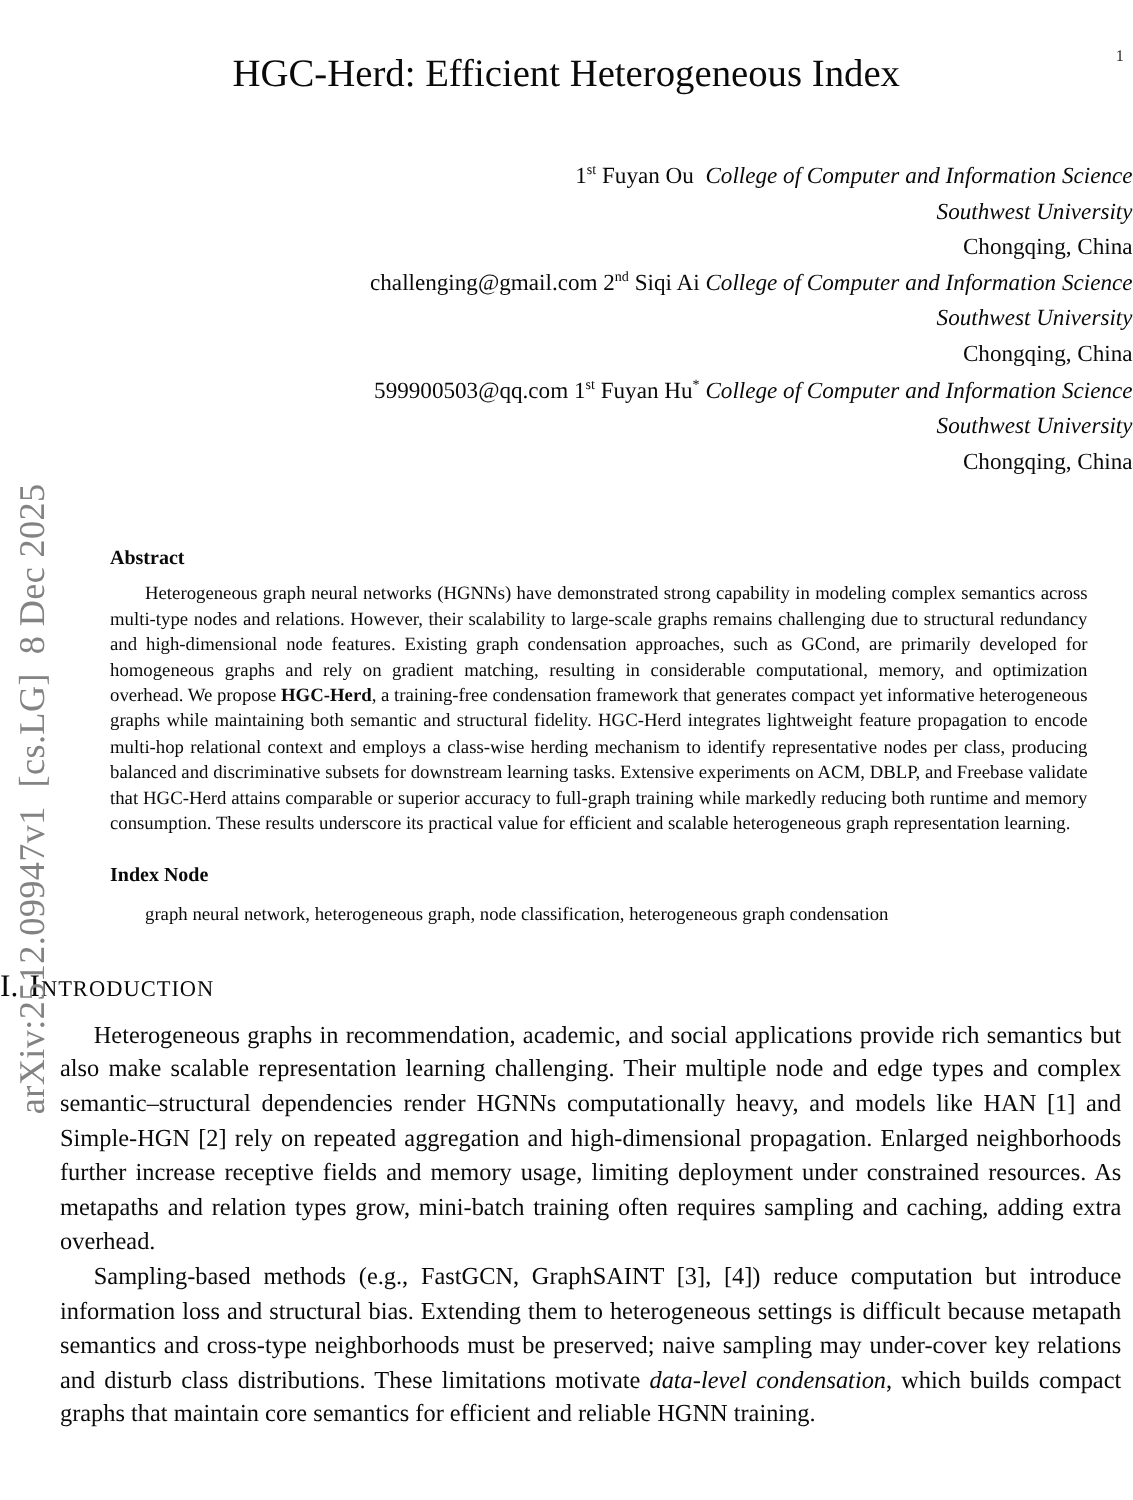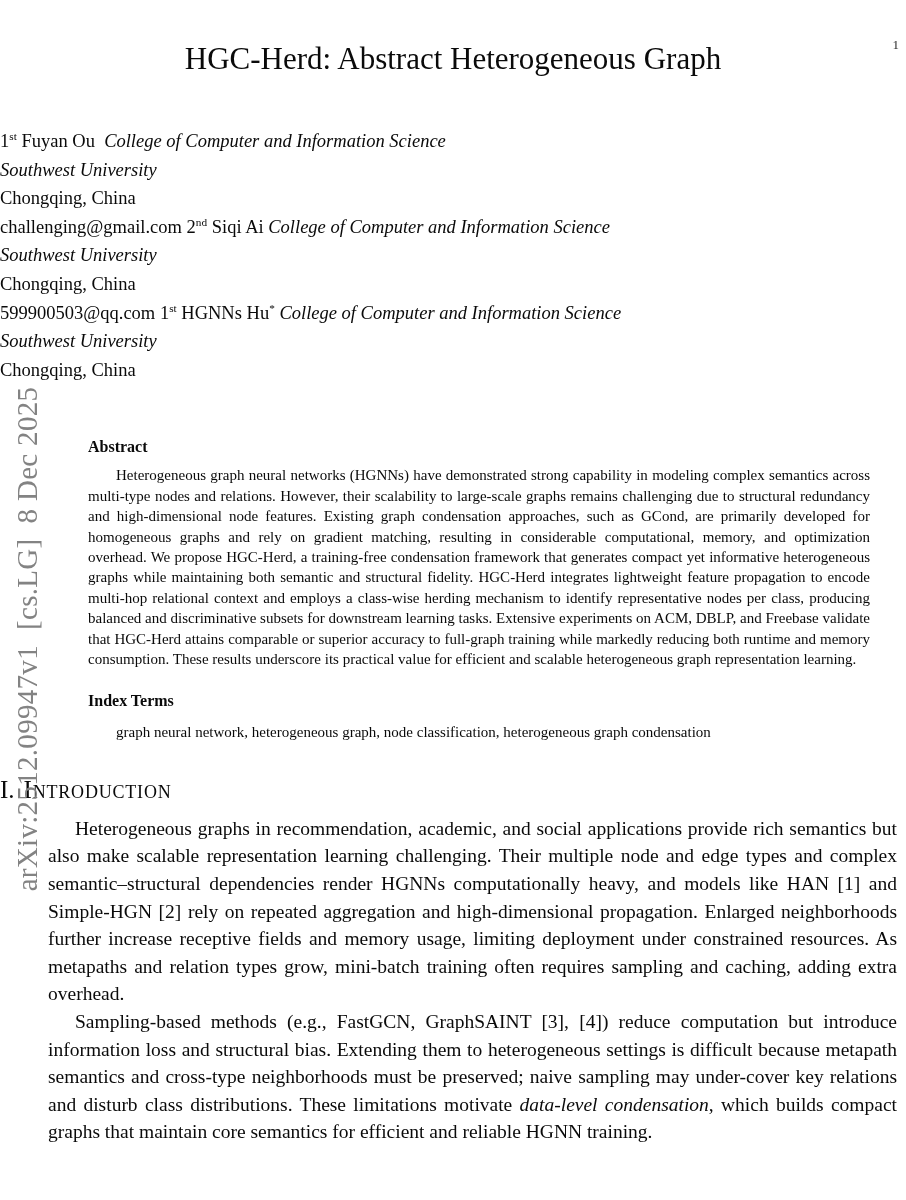--- a/index.html
+++ b/index.html
@@ -32,42 +32,42 @@
   .title {
     margin: 36px 60px 0 60px;
     text-align: center;
     font-size: 31px;
     font-weight: normal;
     line-height: 45px;
   }
 
   .authors {
     margin-top: 46px;
-    text-align: left;
+    text-align: right;
     font-size: 18.5px;
     line-height: 28.6px;
   }
   .authors sup { font-size: 61%; line-height: 0; }
   .italic { font-style: italic; }
 
   .abstract-section { margin: 54px 36px 0 88px; }
   .block-heading {
     text-align: left;
     font-weight: bold;
     font-size: 16px;
     margin-bottom: 9px;
   }
   .abstract-text {
     font-size: 15px;
     line-height: 20.4px;
     text-align: justify;
     text-indent: 28px;
     margin: 0;
   }
-  .abstract-text b { font-weight: normal; }
+  .abstract-text b { font-weight: bold; }
 
   .index-section { margin: 23px 36px 0 88px; }
   .index-text {
     font-size: 15px;
     line-height: 20.4px;
     text-align: justify;
     text-indent: 28px;
     margin: 0;
     margin-top: 12px;
   }
@@ -91,21 +91,21 @@
 </head>
 <body>
 
 <div class="page">
 
   <div class="page-number">1</div>
 
   <div class="watermark">arXiv:2512.09947v1  [cs.LG]  8 Dec 2025</div>
 
   <h1 class="title">
-    <div>HGC-Herd: Abstract Heterogeneous Graph</div>
+    <div>HGC-Herd: Efficient Heterogeneous Index</div>
   </h1>
 
   <div class="authors">
 
     <div><span>1</span><sup>st</sup>
       <span>Fuyan Ou</span>&nbsp;
       <span class="italic">College of Computer and Information Science</span>
     </div>
     <div class="italic">Southwest University</div>
     <div>Chongqing, China</div>
@@ -115,35 +115,35 @@
       <span><span>2</span><sup>nd</sup></span>
       <span>Siqi Ai</span>
       <span class="italic">College of Computer and Information Science</span>
     </div>
     <div class="italic">Southwest University</div>
     <div>Chongqing, China</div>
 
     <div>
       <span>599900503@qq.com</span>
       <span><span>1</span><sup>st</sup></span>
-      <span><span>HGNNs Hu</span><sup>*</sup></span>
+      <span><span>Fuyan Hu</span><sup>*</sup></span>
       <span class="italic">College of Computer and Information Science</span>
     </div>
     <div class="italic">Southwest University</div>
     <div>Chongqing, China</div>
 
   </div>
 
   <div class="abstract-section">
     <div class="block-heading">Abstract</div>
     <p class="abstract-text"><span>Heterogeneous graph neural networks (HGNNs) have demonstrated strong capability in modeling complex semantics across multi-type nodes and relations. However, their scalability to large-scale graphs remains challenging due to structural redundancy and high-dimensional node features. Existing graph condensation approaches, such as GCond, are primarily developed for homogeneous graphs and rely on gradient matching, resulting in considerable computational, memory, and optimization overhead. We propose </span><b>HGC-Herd</b><span>, a training-free condensation framework that generates compact yet informative heterogeneous graphs while maintaining both semantic and structural fidelity. HGC-Herd integrates lightweight feature propagation to encode multi-hop relational context and employs a class-wise herding mechanism to identify representative nodes per class, producing balanced and discriminative subsets for downstream learning tasks. Extensive experiments on ACM, DBLP, and Freebase validate that HGC-Herd attains comparable or superior accuracy to full-graph training while markedly reducing both runtime and memory consumption. These results underscore its practical value for efficient and scalable heterogeneous graph representation learning.</span></p>
   </div>
 
   <div class="index-section">
-    <div class="block-heading">Index Terms</div>
+    <div class="block-heading">Index Node</div>
     <p class="index-text">graph neural network, heterogeneous graph, node classification, heterogeneous graph condensation</p>
   </div>
 
   <h2 class="section-heading"><span class="num">I.</span><span class="sc">Introduction</span></h2>
 
   <div class="body-text">
     <p>Heterogeneous graphs in recommendation, academic, and social applications provide rich semantics but also make scalable representation learning challenging. Their multiple node and edge types and complex semantic–structural dependencies render HGNNs computationally heavy, and models like HAN [1] and Simple-HGN [2] rely on repeated aggregation and high-dimensional propagation. Enlarged neighborhoods further increase receptive fields and memory usage, limiting deployment under constrained resources. As metapaths and relation types grow, mini-batch training often requires sampling and caching, adding extra overhead.</p>
     <p><span>Sampling-based methods (e.g., FastGCN, GraphSAINT [3], [4]) reduce computation but introduce information loss and structural bias. Extending them to heterogeneous settings is difficult because metapath semantics and cross-type neighborhoods must be preserved; naive sampling may under-cover key relations and disturb class distributions. These limitations motivate </span><span class="italic">data-level condensation</span><span>, which builds compact graphs that maintain core semantics for efficient and reliable HGNN training.</span></p>
   </div>
 

